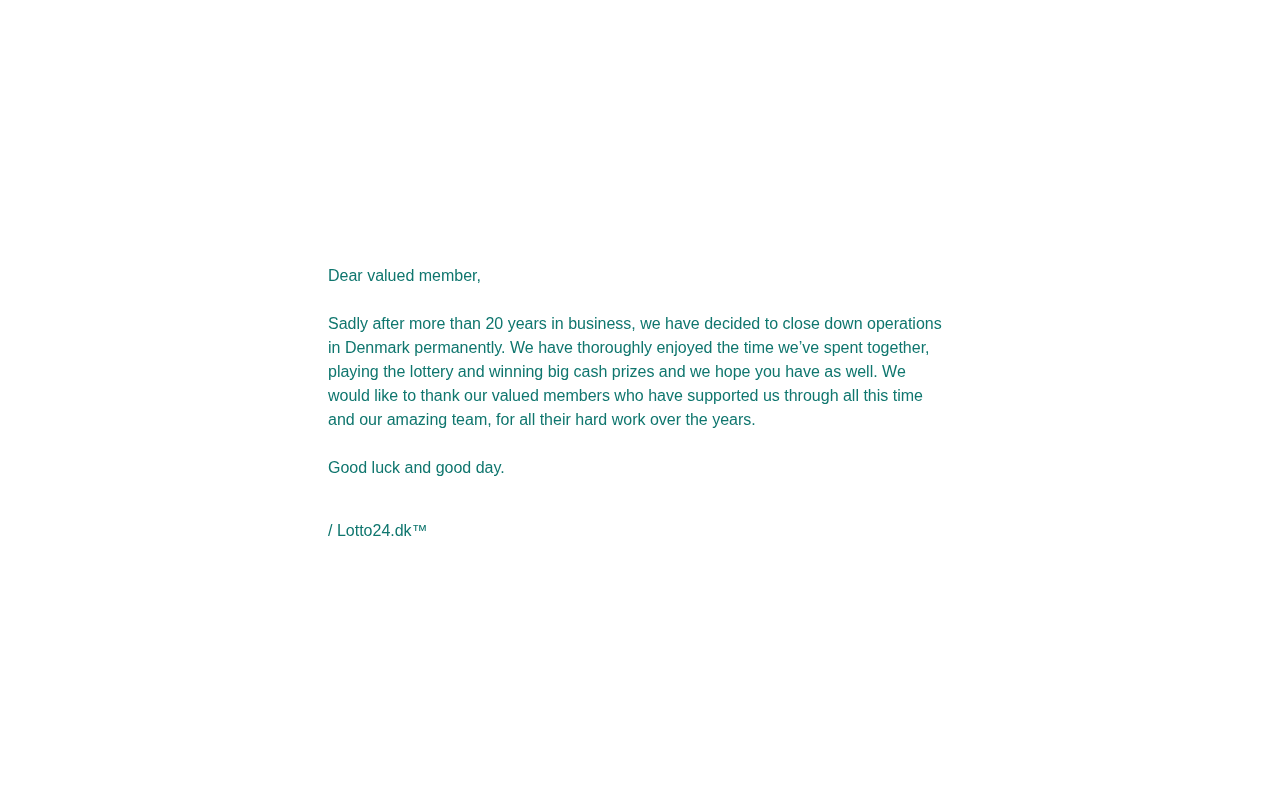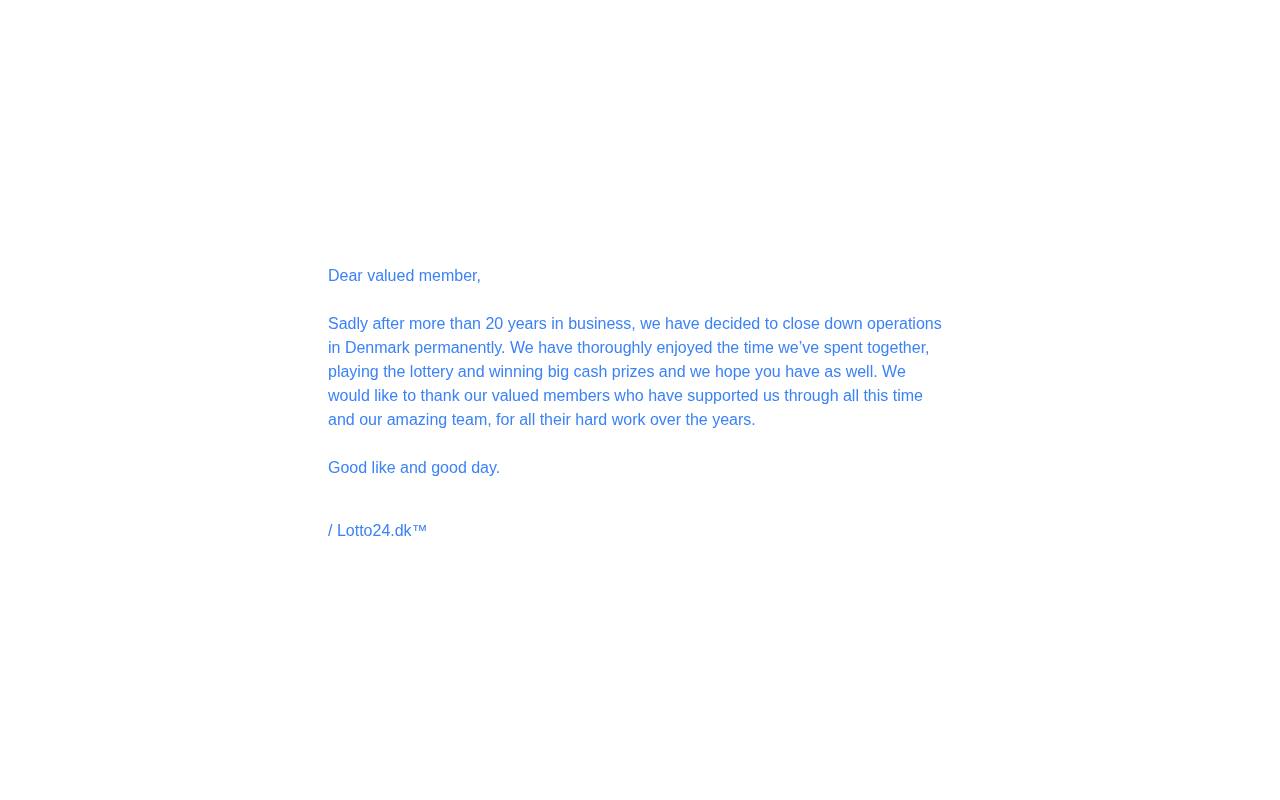--- a/index.html
+++ b/index.html
@@ -22,21 +22,21 @@
   }
   .notice {
     position: absolute;
     left: 328px;
     top: 264px;
     width: 624px;
   }
   .para {
     font-size: 16px;
     line-height: 24px;
-    color: #3b82f6;
+    color: #0f766e;
     margin: 0 0 24px 0;
     text-align: left;
     font-weight: 400;
   }
   .para:last-child {
     margin-bottom: 0;
     margin-top: 39px;
   }
   .salutation {
     margin-bottom: 24px;
@@ -45,16 +45,16 @@
     margin-bottom: 0;
   }
 </style>
 </head>
 <body>
 
 <div class="page">
   <div class="notice">
     <p class="para salutation">Dear valued member,</p>
     <p class="para body">Sadly after more than 20 years in business, we have decided to close down operations in Denmark permanently. We have thoroughly enjoyed the time we’ve spent together, playing the lottery and winning big cash prizes and we hope you have as well. We would like to thank our valued members who have supported us through all this time and our amazing team, for all their hard work over the years.</p>
-    <p class="para closing">Good like and good day.</p>
+    <p class="para closing">Good luck and good day.</p>
     <p class="para signature">/ Lotto24.dk™</p>
   </div>
 </div>
 
 </body></html>

